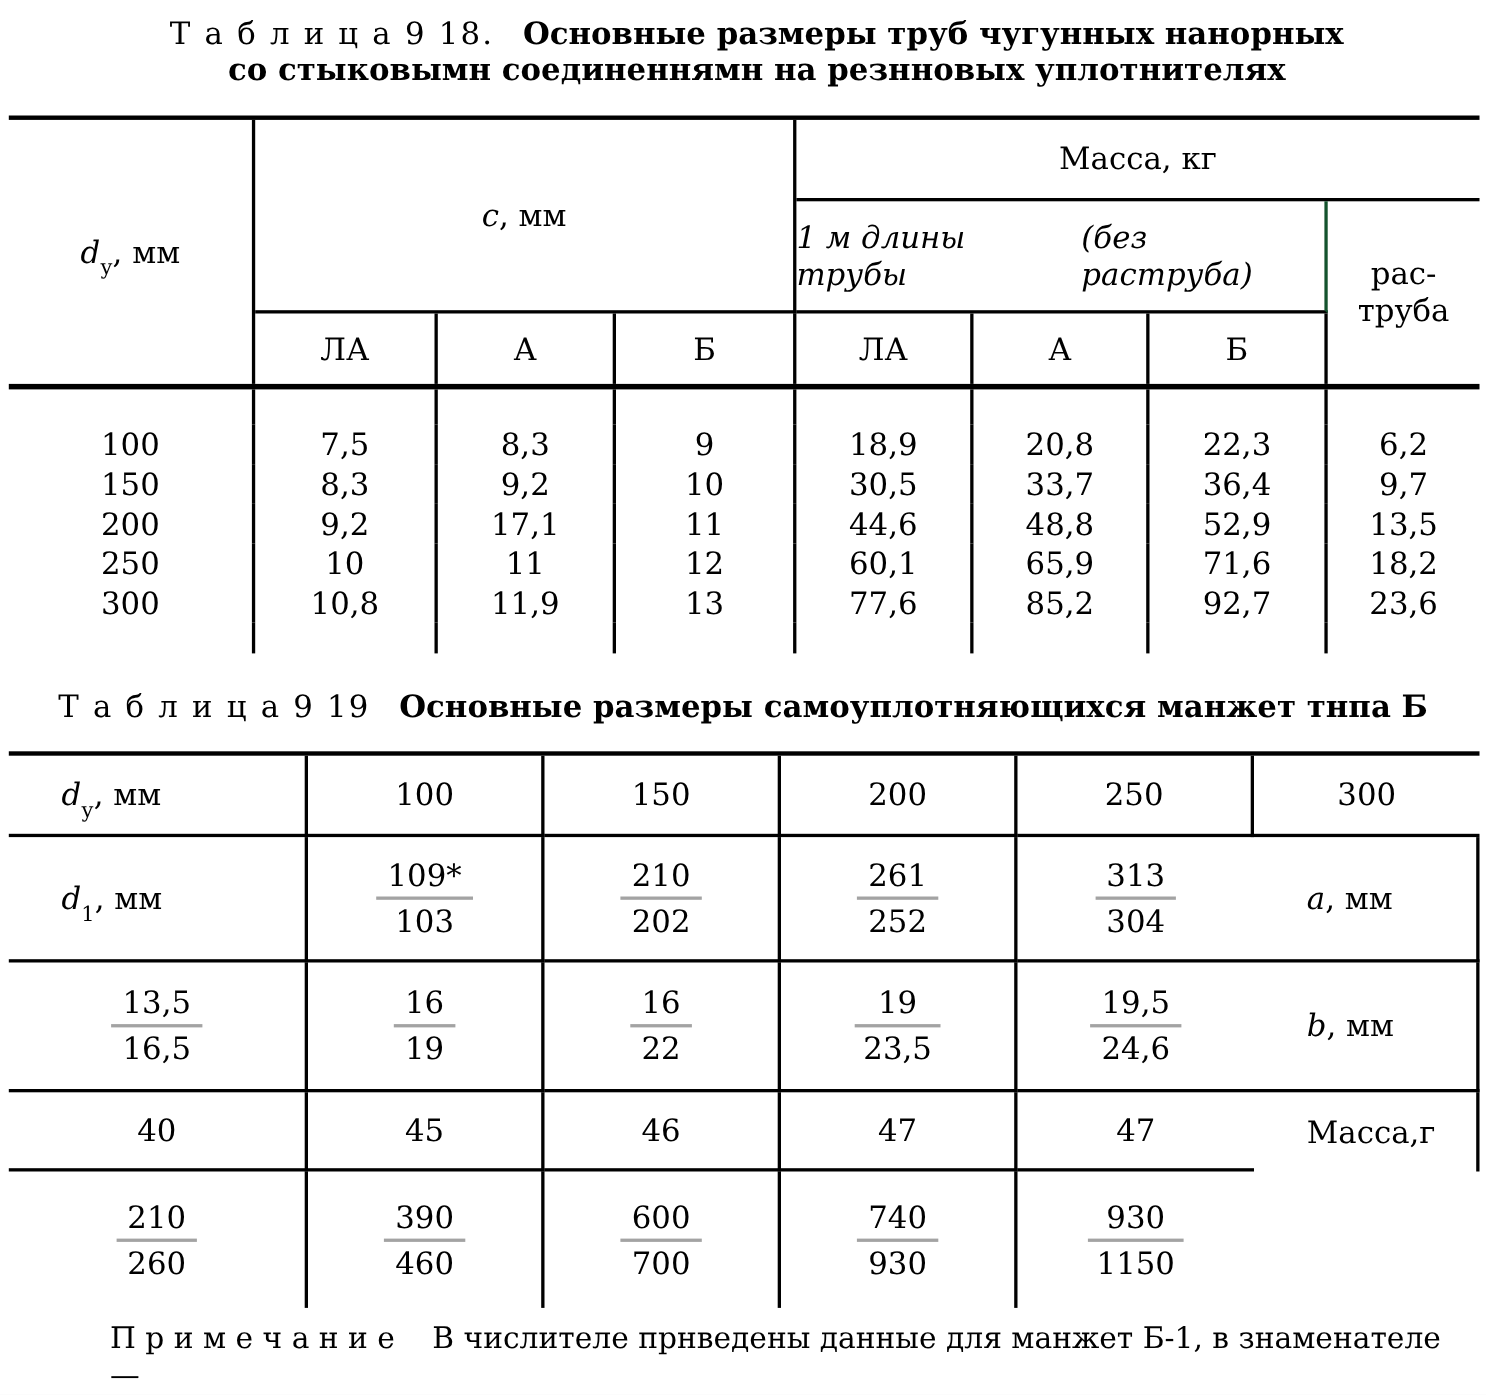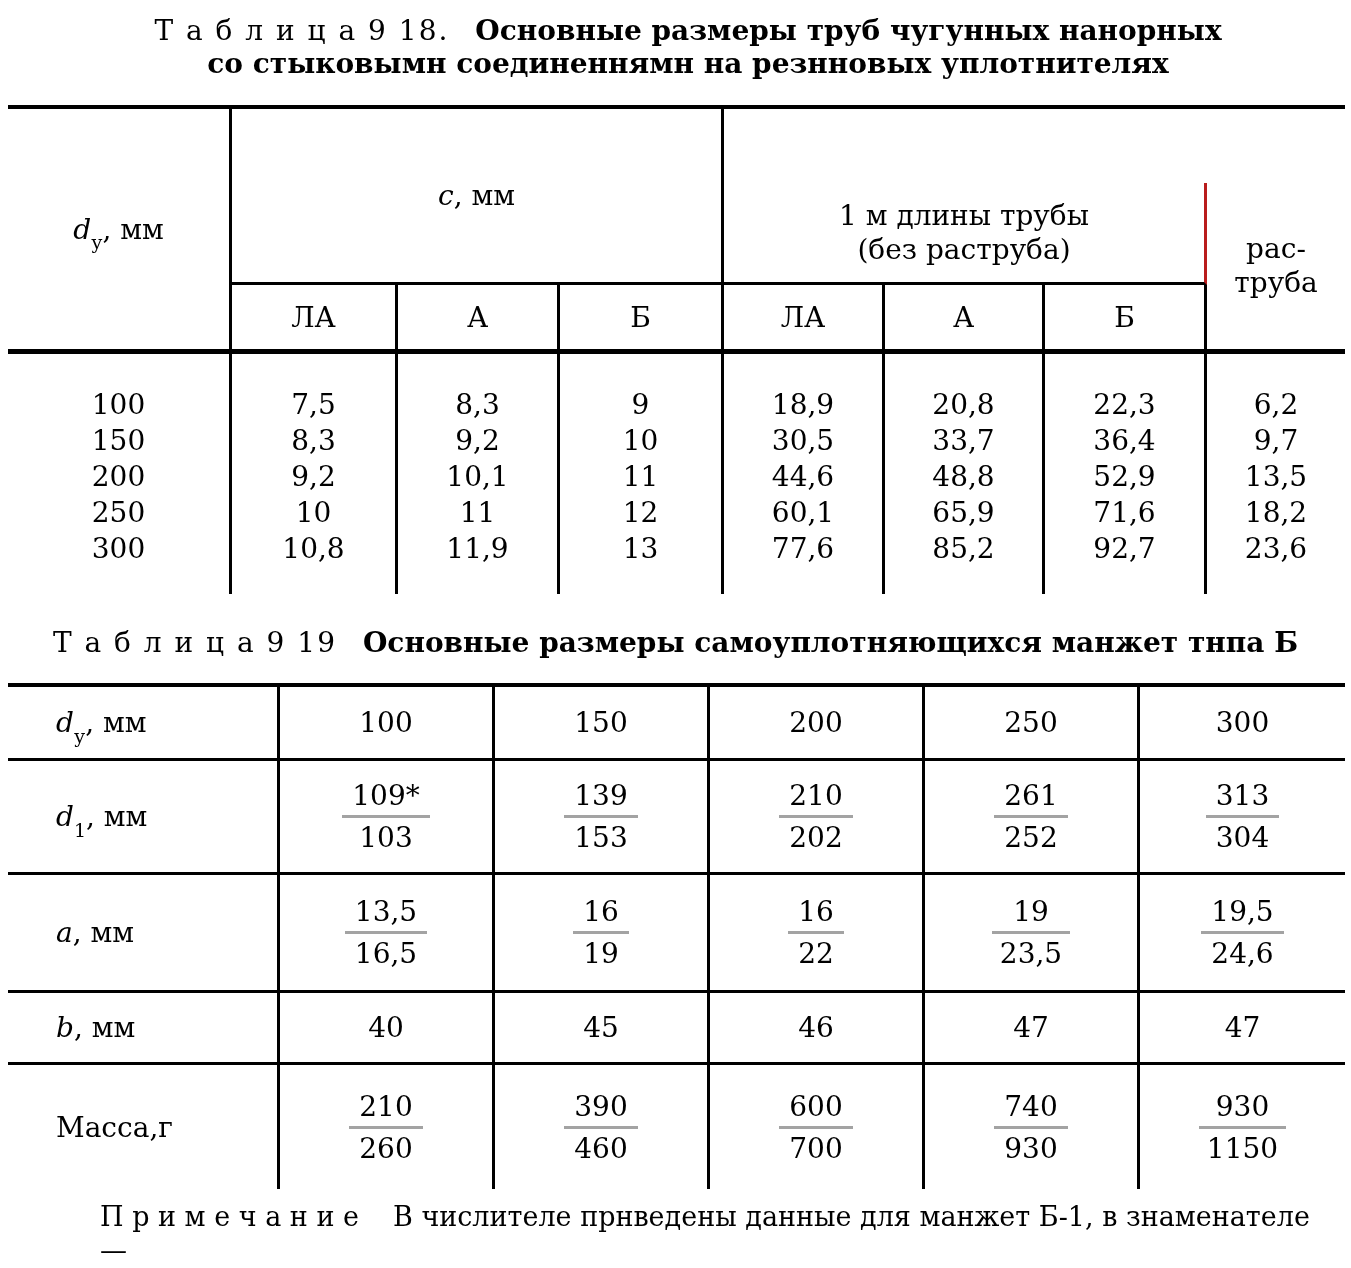--- a/index.html
+++ b/index.html
@@ -25,21 +25,21 @@
   .t918-head {
     display:grid;
     grid-template-columns:224px 166px 162px 164px 161px 160px 162px 1fr;
     grid-template-rows:74px 102px 64px;
     border-top:4px solid #000;
     border-bottom:5px solid #000;
   }
   .h-dy   { grid-column:1;   grid-row:1/4; border-right:3px solid #000; }
   .h-c    { grid-column:2/5; grid-row:1/3; border-right:3px solid #000; border-bottom:3px solid #000; }
   .h-massa{ grid-column:5/9; grid-row:1;   border-bottom:3px solid #000; }
-  .h-len  { grid-column:5/8; grid-row:2;   border-right:3px solid #b91c1c; border-bottom:3px solid #000; flex-direction:column; line-height:34px; }
+  .h-len  { grid-column:5/8; grid-row:2;   border-right:3px solid #14532d; border-bottom:3px solid #000; flex-direction:row; line-height:34px;font-style:italic; }
   .h-rast { grid-column:8;   grid-row:2/4; flex-direction:column; line-height:34px;text-align:right; }
   .hs1{grid-column:2;grid-row:3;} .hs2{grid-column:3;grid-row:3;} .hs3{grid-column:4;grid-row:3;}
   .hs4{grid-column:5;grid-row:3;} .hs5{grid-column:6;grid-row:3;} .hs6{grid-column:7;grid-row:3;}
   .t918-data {
     display:grid;
     grid-template-columns:224px 166px 162px 164px 161px 160px 162px 1fr;
     grid-template-rows:32px repeat(5,36px) 28px;
   }
 
   
@@ -72,20 +72,21 @@
   </div>
 
   <div class="t918">
     <div class="t918-head">
       <div class="cell h-dy">
           <span><i>d</i><sub>у</sub><span>, мм</span></span>
         </div>
       <div class="cell h-c">
           <span><i>c</i><span>, мм</span></span>
         </div>
+      <div class="cell h-massa">Масса, кг</div>
       <div class="cell h-len">
           <span>1 м длины трубы</span>
           <span>(без раструба)</span>
         </div>
       <div class="cell h-rast">
           <span>рас-</span>
           <span>труба</span>
         </div>
       <div class="cell hs1 vr">ЛА</div>
       <div class="cell hs2 vr">А</div>
@@ -119,21 +120,21 @@
       <div class="cell vr">8,3</div>
       <div class="cell vr">9,2</div>
       <div class="cell vr">10</div>
       <div class="cell vr">30,5</div>
       <div class="cell vr">33,7</div>
       <div class="cell vr">36,4</div>
       <div class="cell">9,7</div>
 
       <div class="cell vr">200</div>
       <div class="cell vr">9,2</div>
-      <div class="cell vr">10,1</div>
+      <div class="cell vr">17,1</div>
       <div class="cell vr">11</div>
       <div class="cell vr">44,6</div>
       <div class="cell vr">48,8</div>
       <div class="cell vr">52,9</div>
       <div class="cell">13,5</div>
 
       <div class="cell vr">250</div>
       <div class="cell vr">10</div>
       <div class="cell vr">11</div>
       <div class="cell vr">12</div>
@@ -181,26 +182,20 @@
         <span><i>d</i><sub>1</sub><span>, мм</span></span>
       </div>
     <div class="cell vr hb">
         <span class="frac">
           <span class="num">109*</span>
           <span class="den">103</span>
         </span>
       </div>
     <div class="cell vr hb">
         <span class="frac">
-          <span class="num">139</span>
-          <span class="den">153</span>
-        </span>
-      </div>
-    <div class="cell vr hb">
-        <span class="frac">
           <span class="num">210</span>
           <span class="den">202</span>
         </span>
       </div>
     <div class="cell vr hb">
         <span class="frac">
           <span class="num">261</span>
           <span class="den">252</span>
         </span>
       </div>

